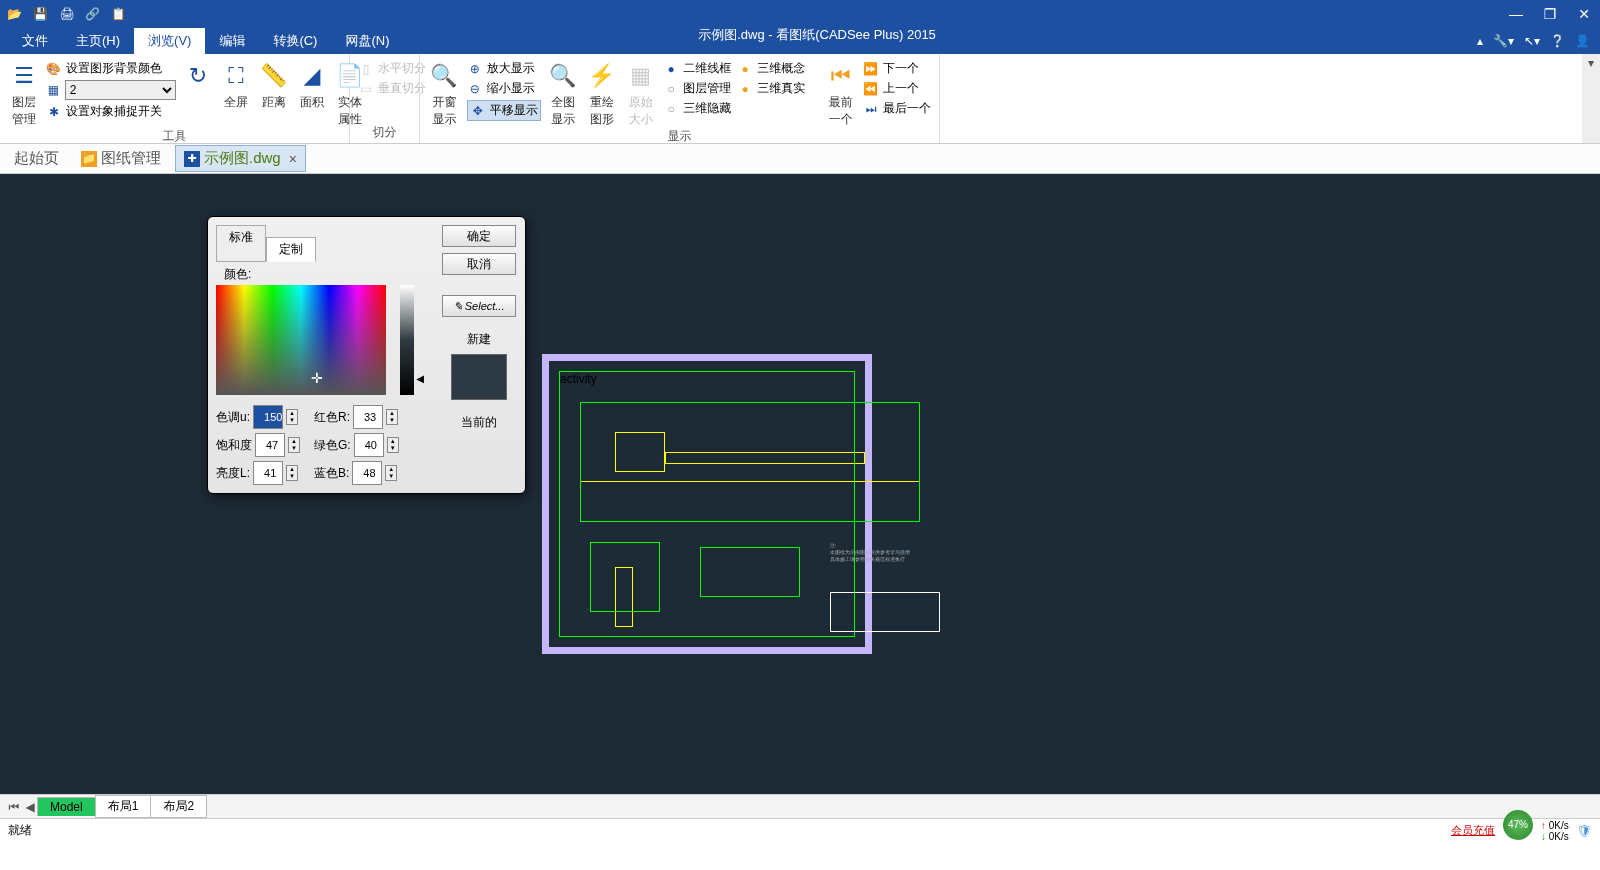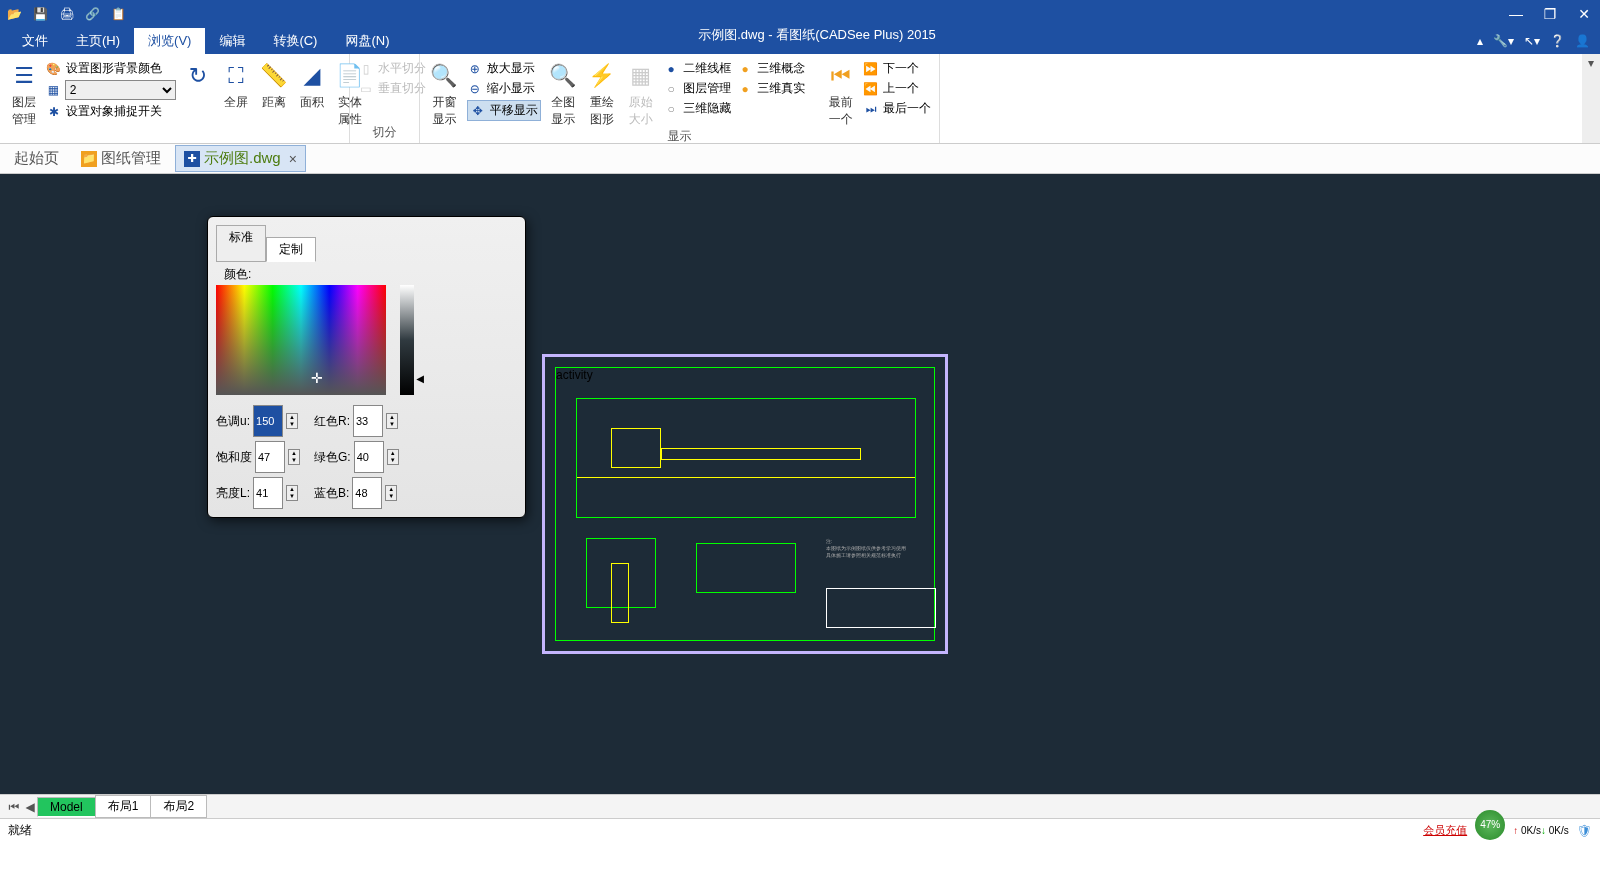--- a/index.html
+++ b/index.html
@@ -37,41 +37,41 @@
 
 
 .doctabs { height: 30px; background: #fcfcfc; border-bottom: 1px solid #ccc; display: flex; align-items: center; padding-left: 6px; gap: 6px; font-size: 15px; }
 .doctab { display: flex; align-items: center; gap: 4px; padding: 3px 8px; color: #555; cursor: pointer; }
 .doctab.active { background: #d8e5f5; border: 1px solid #8fb0d8; }
 .doctab .dicon { width: 16px; height: 16px; display: inline-flex; align-items: center; justify-content: center; background: #1e50a2; color: #fff; font-size: 11px; }
 .doctab .close { font-size: 14px; color: #555; margin-left: 4px; }
 
 
 .canvas-area { height: 620px; background: #1d2b37; position: relative; }
-.drawing { position: absolute; left: 542px; top: 180px; width: 406px; height: 300px; border: 3px solid #c4b5fd; background: #1d2b37; padding-left: 25px; }
+.drawing { position: absolute; left: 542px; top: 180px; width: 330px; height: 300px; border: 7px solid #c4b5fd; background: #1d2b37; padding-left: 25px; }
 
 
 .dialog { position: absolute; left: 207px; top: 42px; width: 319px; background: linear-gradient(#f0f0f0,#e4e4e4); border: 1px solid #000; border-radius: 6px; box-shadow: 2px 3px 12px rgba(0,0,0,0.6); }
 .dlg-title { height: 24px; background: linear-gradient(#555,#333); color: #fff; display: flex; align-items: center; padding: 0 6px; font-size: 12px; border-radius: 5px 5px 0 0;}
 .dlg-close { margin-left: auto; width: 30px; height: 18px; background: #c0392b; border: 1px solid #922; border-radius: 3px; display: flex; align-items: center; justify-content: center; color: #fff; font-weight: bold; cursor: pointer; }
 .dlg-body { padding: 8px; display: flex; gap: 10px; }
 .dlg-left { flex: 1; }
 .dlg-tabs { display: flex; margin-bottom: 4px; }
 .dlg-tab { padding: 3px 12px; border: 1px solid #aaa; background: #eee; cursor: pointer; font-size: 12px; }
 .dlg-tab.active { background: #fff; border-bottom-color: #fff; position: relative; z-index: 1; margin-top: 12px; }
 .color-label { font-size: 12px; margin: 2px 8px; }
 .color-square { width: 170px; height: 110px; background: linear-gradient(to bottom, transparent, #555), linear-gradient(to right, red, yellow, lime, cyan, blue, magenta, red); position: relative; cursor: crosshair; }
 .color-cross { position: absolute; left: 95px; top: 85px; color: #fff; font-size: 14px; }
 .lum-bar { width: 14px; height: 110px; background: linear-gradient(#fff,#303a40,#000); margin-left: 8px; display: inline-block; vertical-align: top; position: relative;}
 .lum-arrow { position: absolute; right: -10px; top: 88px; color: #000; font-size: 10px; }
 .hue-row { display: flex; gap: 6px; }
 .inputs { display: flex; gap: 14px; margin-top: 10px; }
 .col-inputs { display: flex; flex-direction: column; gap: 4px; }
 .inp-row { display: flex; align-items: center; gap: 3px; font-size: 12px; }
-.inp-row input { width: 30px; height: 32px; font-size: 11px; border: 1px solid #888; text-align: left; padding-left: 2px; }
+.inp-row input { width: 30px; height: 24px; font-size: 11px; border: 1px solid #888; text-align: left; padding-left: 10px; }
 .inp-row input.sel { background: #1e50a2; color: #fff; }
 .spinner { width: 12px; height: 16px; border: 1px solid #888; background: #eee; display: flex; flex-direction: column; font-size: 6px; line-height: 7px; text-align: center; cursor: pointer; }
 .dlg-right { width: 76px; display: flex; flex-direction: column; gap: 6px; align-items: center; }
 .dlg-btn { width: 74px; height: 22px; border: 1px solid #888; background: linear-gradient(#fdfdfd,#e0e0e0); font-size: 12px; cursor: pointer; }
 .select-btn { width: 74px; height: 22px; border: 1px solid #888; background: linear-gradient(#fdfdfd,#e0e0e0); font-size: 11px; font-style: italic; display: flex; align-items: center; justify-content: center; gap: 2px; cursor: pointer; font-family: serif;}
 .swatch-label { font-size: 12px; margin-top: 8px; }
 .swatch { width: 56px; height: 46px; background: #2d3a44; border: 1px solid #666; }
 
 
 .dw-frame { position: absolute; left: 10px; top: 10px; right: 10px; bottom: 10px; border: 1px solid #0f0; }
@@ -80,21 +80,21 @@
 
 .bottom-tabs { height: 24px; background: #f4f4f4; border-top: 1px solid #ccc; display: flex; align-items: center; padding-left: 6px; }
 .btab-nav { width: 16px; text-align: center; color: #555; cursor: pointer; }
 .btab { padding: 2px 12px; border: 1px solid #bbb; background: #fff; font-size: 12px; cursor: pointer; margin-left: -1px; }
 .btab.active { background: #22c55e; border-bottom-color: #fff; }
 
 
 .statusbar { height: 24px; background: #fff; border-top: 1px solid #ccc; display: flex; align-items: center; padding: 0 8px; font-size: 12px; }
 .status-right { margin-left: auto; display: flex; align-items: center; gap: 8px; }
 .circle-pct { width: 30px; height: 30px; border-radius: 50%; background: radial-gradient(#5cb85c,#2a8a2a); color: #fff; display: flex; align-items: center; justify-content: center; font-size: 10px; position: relative; top: -6px;}
-.net { display: flex; font-size: 10px; line-height: 11px; }
+.net { display: flex; flex-direction: column; font-size: 10px; line-height: 11px; }
 .combo { width: 120px; height: 20px; border: 1px solid #888; font-size: 12px; }
 </style>
 </head>
 <body>
 
 <div class="titlebar">
   <div class="qat">
     <span class="qat-icon">📂</span>
     <span class="qat-icon">💾</span>
     <span class="qat-icon">🖨</span>
@@ -160,20 +160,21 @@
         </div>
       <div class="rbtn">
           <span class="ricon">◢</span>
           <span>面积</span>
         </div>
       <div class="rbtn">
           <span class="ricon">📄</span>
           <span>实体属性</span>
         </div>
     </div>
+    <div class="ribbon-group-label">工具</div>
   </div>
 
   <div class="ribbon-group" style="width:70px">
     <div class="ribbon-group-body">
       <div class="small-list">
         <div class="disabled">
             <span class="sicon">▯</span>
             <span>水平切分</span>
           </div>
         <div class="disabled">
@@ -344,20 +345,32 @@
                 <span class="spinner">▲<br>▼</span>
               </div>
             <div class="inp-row">
                 <span>蓝色B:</span>
                 <input value="48" style="">
                 <span class="spinner">▲<br>▼</span>
               </div>
           </div>
         </div>
       </div>
+      <div class="dlg-right">
+        <button class="dlg-btn">确定</button>
+        <button class="dlg-btn">取消</button>
+        <div style="height:8px"></div>
+        <div class="select-btn">
+            <span>✎</span>
+            <span>Select...</span>
+          </div>
+        <div class="swatch-label">新建</div>
+        <div class="swatch"></div>
+        <div class="swatch-label">当前的</div>
+      </div>
     </div>
   </div>
 </div>
 
 <div class="bottom-tabs">
   <span class="btab-nav">⏮</span>
   <span class="btab-nav">◀</span>
   <div class="btab active">Model</div>
   <div class="btab">布局1</div>
   <div class="btab">布局2</div>

